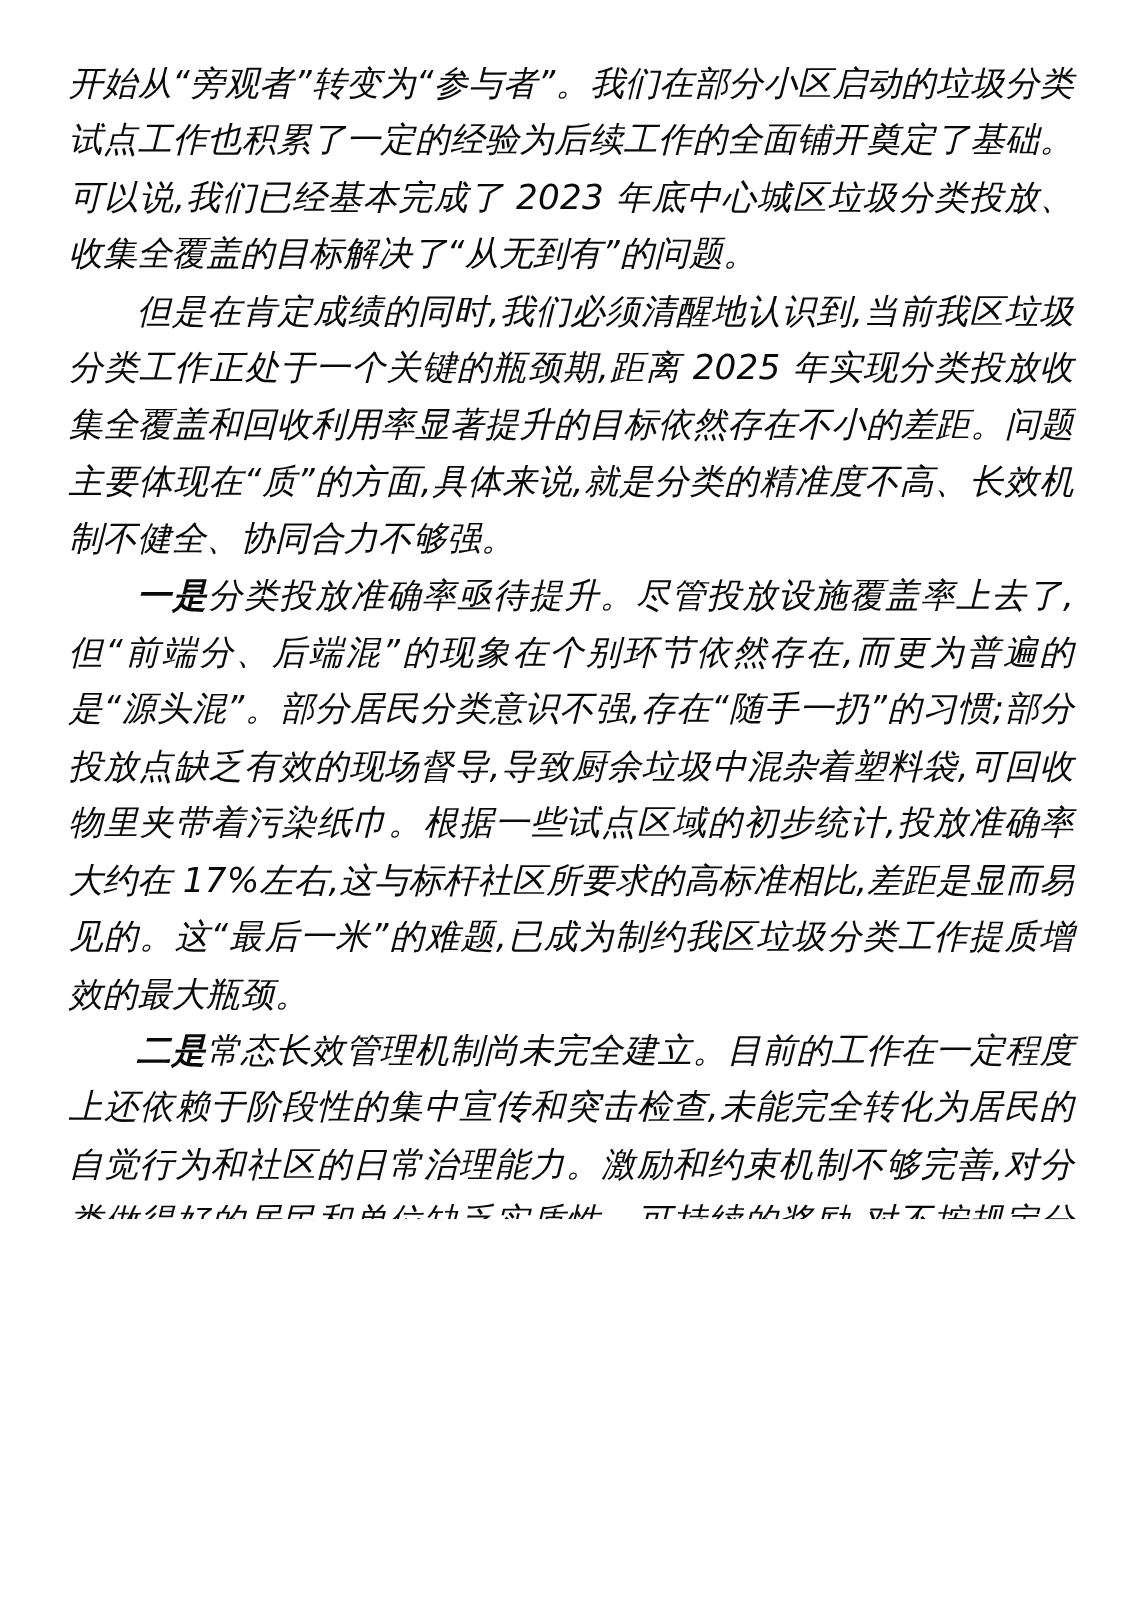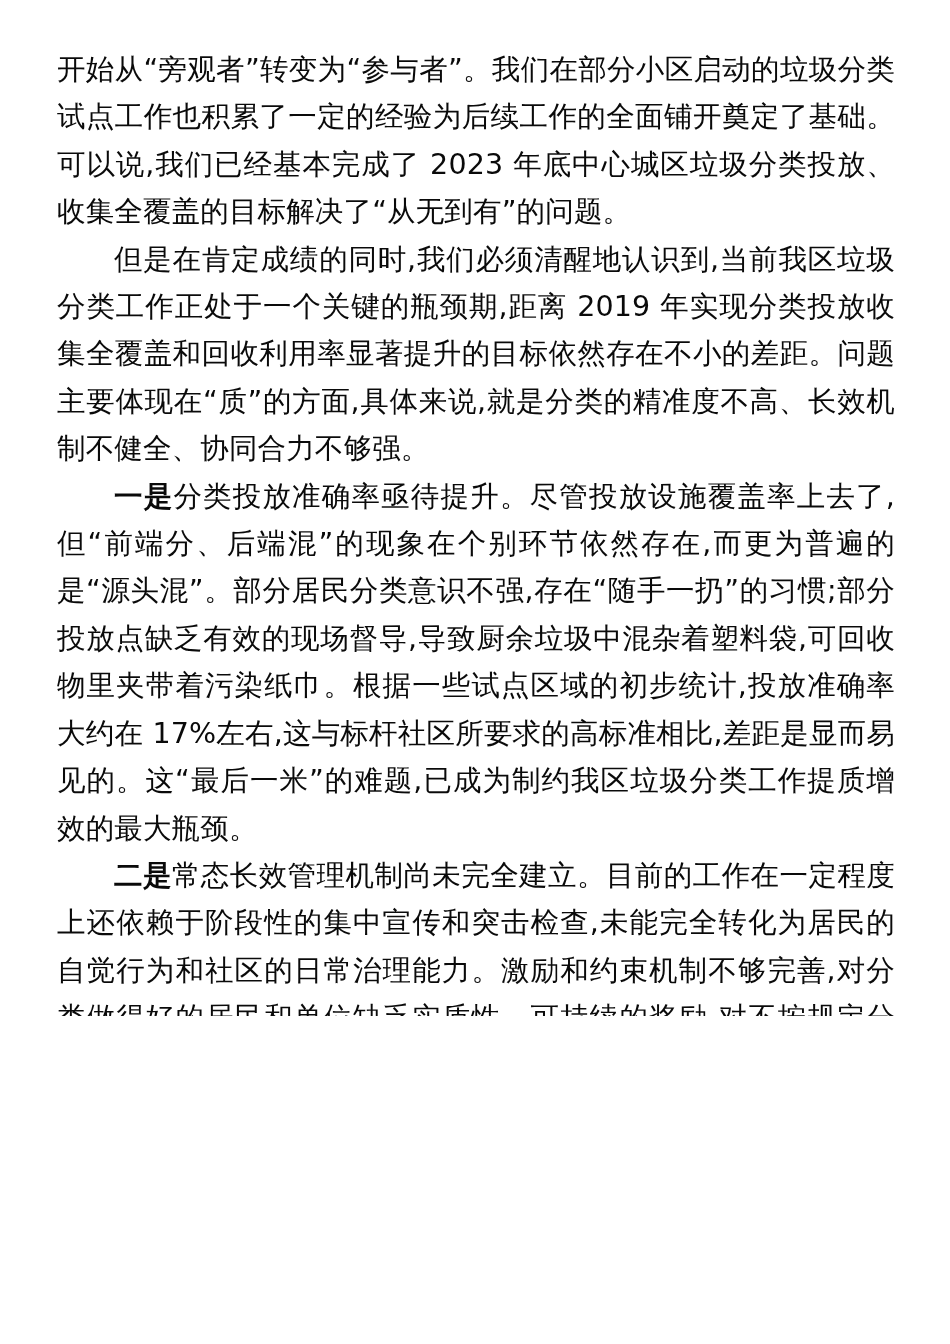--- a/index.html
+++ b/index.html
@@ -10,20 +10,21 @@
   body {
     font-family: "DejaVu Sans", "Liberation Sans", sans-serif;
   }
   .page {
     position: relative;
     width: 950px;
     height: 1016px;
     background: #ffffff;
     overflow: hidden;
     box-sizing: border-box;
+    font-style: italic;
   }
   .doc-body {
     position: absolute;
     left: 57px;
     top: 46px;
     width: 838px;
   }
   .para {
     margin: 0;
     padding: 0;
@@ -49,21 +50,21 @@
 <body>
 
 <div class="page">
   <div class="doc-body">
 
     <p class="para">
       <span>开始从“旁观者”转变为“参与者”。我们在部分小区启动的垃圾分类试点工作也积累了一定的经验为后续工作的全面铺开奠定了基础。可以说,我们已经基本完成了 2023 年底中心城区垃圾分类投放、收集全覆盖的目标解决了“从无到有”的问题。</span>
     </p>
 
     <p class="para indent">
-      <span>但是在肯定成绩的同时,我们必须清醒地认识到,当前我区垃圾分类工作正处于一个关键的瓶颈期,距离 2019 年实现分类投放收集全覆盖和回收利用率显著提升的目标依然存在不小的差距。问题主要体现在“质”的方面,具体来说,就是分类的精准度不高、长效机制不健全、协同合力不够强。</span>
+      <span>但是在肯定成绩的同时,我们必须清醒地认识到,当前我区垃圾分类工作正处于一个关键的瓶颈期,距离 2025 年实现分类投放收集全覆盖和回收利用率显著提升的目标依然存在不小的差距。问题主要体现在“质”的方面,具体来说,就是分类的精准度不高、长效机制不健全、协同合力不够强。</span>
     </p>
 
     <p class="para indent">
       <span class="lead">一是</span><span>分类投放准确率亟待提升。尽管投放设施覆盖率上去了,但“前端分、后端混”的现象在个别环节依然存在,而更为普遍的是“源头混”。部分居民分类意识不强,存在“随手一扔”的习惯;部分投放点缺乏有效的现场督导,导致厨余垃圾中混杂着塑料袋,可回收物里夹带着污染纸巾。根据一些试点区域的初步统计,投放准确率大约在 17%左右,这与标杆社区所要求的高标准相比,差距是显而易见的。这“最后一米”的难题,已成为制约我区垃圾分类工作提质增效的最大瓶颈。</span>
     </p>
 
     <p class="para indent">
       <span class="lead">二是</span><span>常态长效管理机制尚未完全建立。目前的工作在一定程度上还依赖于阶段性的集中宣传和突击检查,未能完全转化为居民的自觉行为和社区的日常治理能力。激励和约束机制不够完善,对分类做得好的居民和单位缺乏实质性、可持续的奖励,对不按规定分类的个人和行为也缺乏有效、及时的约束手段。这导致工作成效容易出现反复,居民的参与热情也可能出现波动。</span>
     </p>
 

